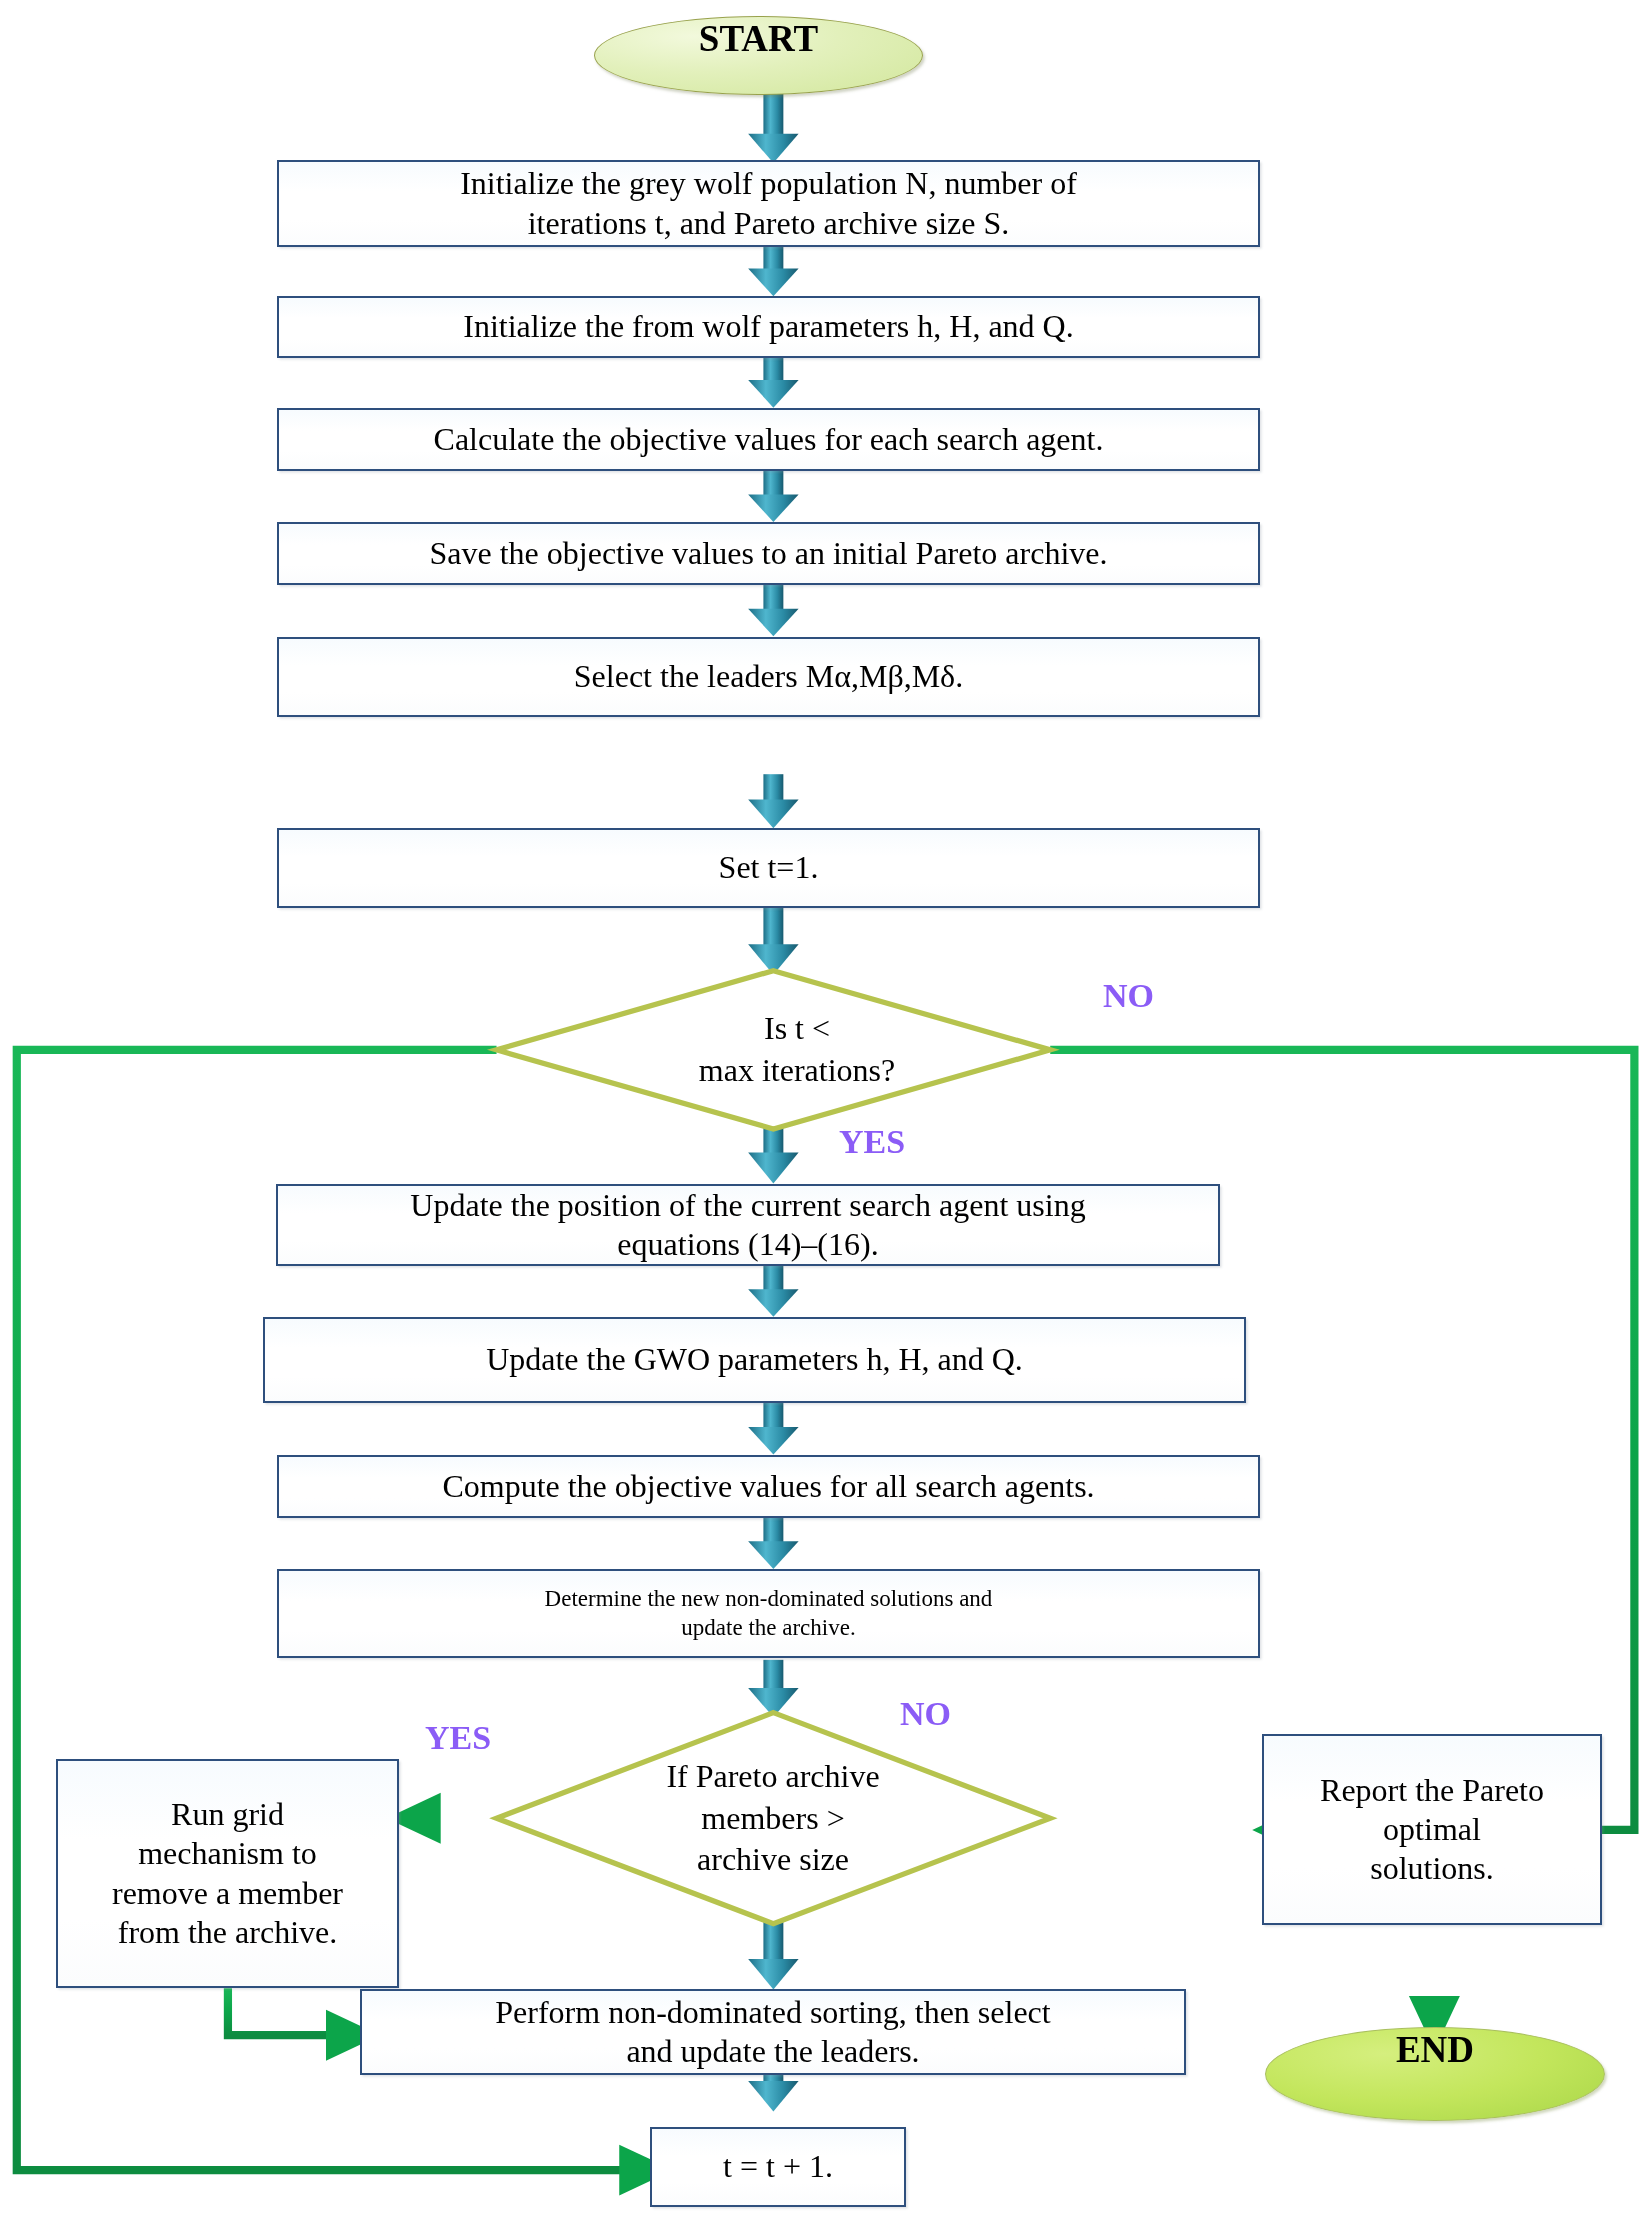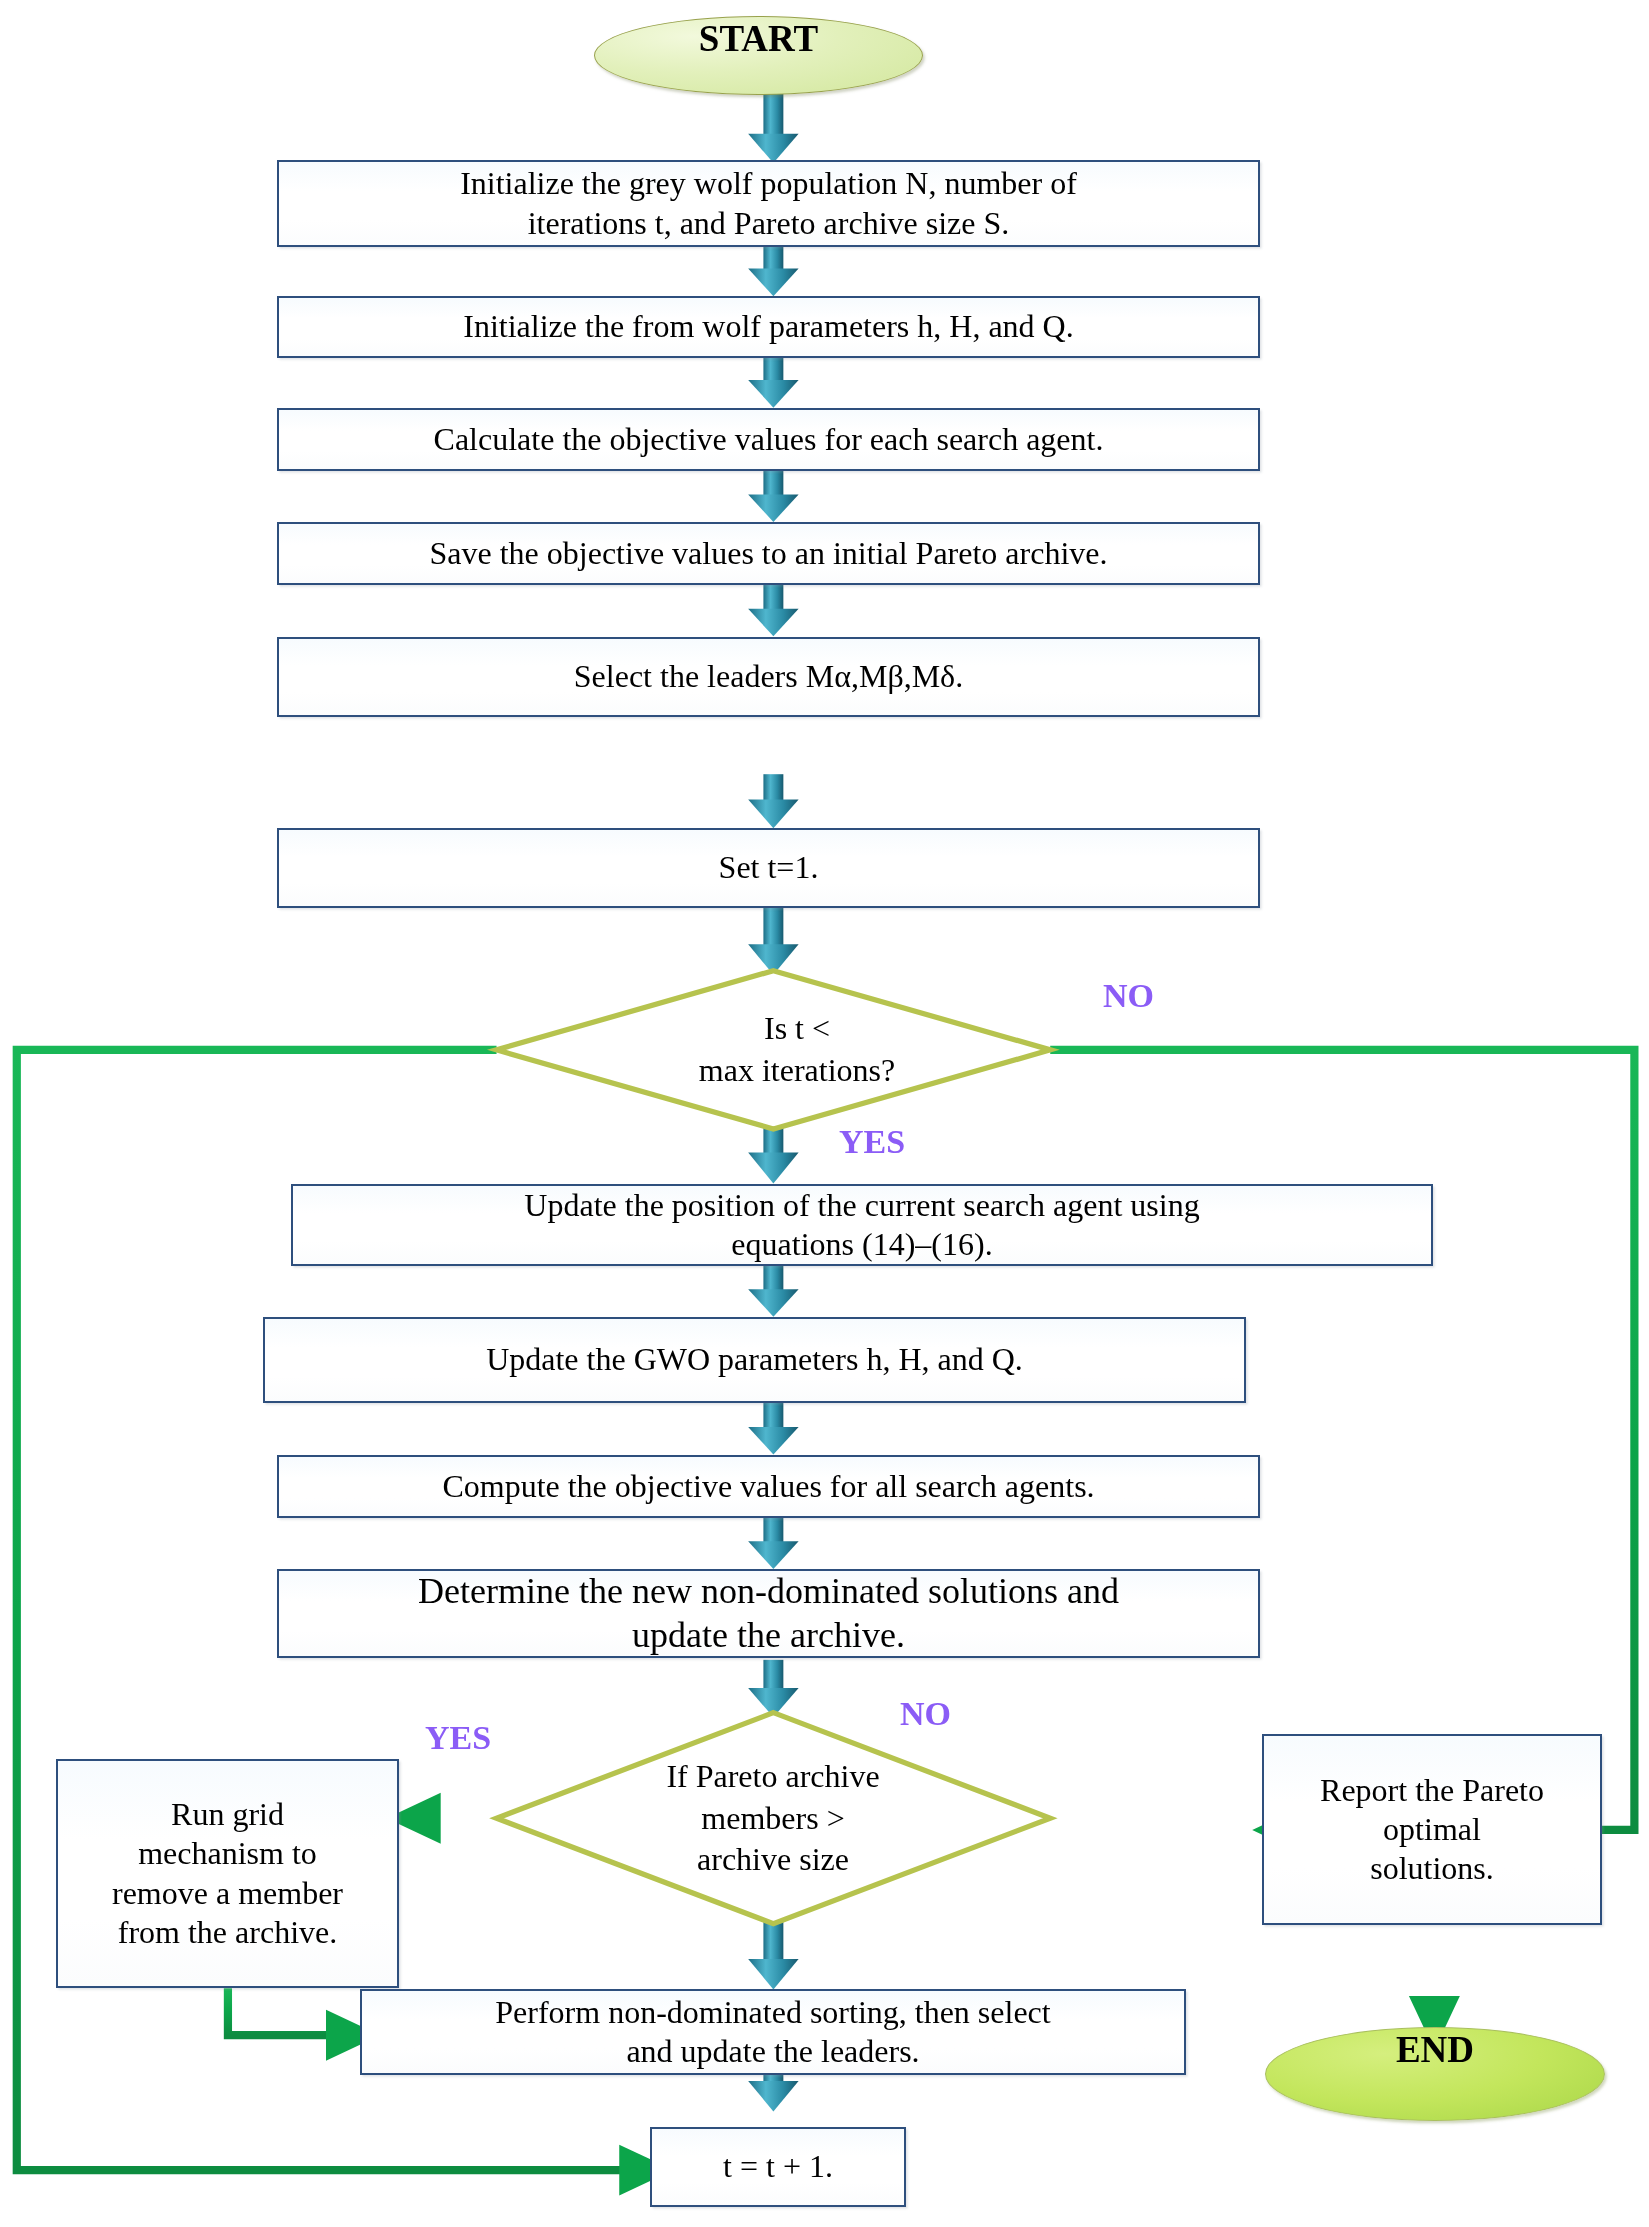--- a/index.html
+++ b/index.html
@@ -246,40 +246,40 @@
       <div>Select the leaders Mα,Mβ,Mδ.</div>
     </div>
   </div>
 
   <div class="proc" style="left:277px; top:828px; width:983px; height:80px; font-size:32px;">
     <div class="inner">
       <div>Set t=1.</div>
     </div>
   </div>
 
-  <div class="proc" style="left:291px; top:1184px; width:1142px; height:82px; font-size:32px;">
+  <div class="proc" style="left:276px; top:1184px; width:944px; height:82px; font-size:32px;">
     <div class="inner">
       <div>Update the position of the current search agent using</div>
       <div>equations (14)–(16).</div>
     </div>
   </div>
 
   <div class="proc" style="left:263px; top:1317px; width:983px; height:86px; font-size:32px;">
     <div class="inner">
       <div>Update the GWO parameters h, H, and Q.</div>
     </div>
   </div>
 
   <div class="proc" style="left:277px; top:1455px; width:983px; height:63px; font-size:32px;">
     <div class="inner">
       <div>Compute the objective values for all search agents.</div>
     </div>
   </div>
 
-  <div class="proc" style="left:277px; top:1569px; width:983px; height:89px; font-size:36px;">
+  <div class="proc" style="left:277px; top:1569px; width:983px; height:89px; font-size:23px;">
     <div class="inner">
       <div>Determine the new non-dominated solutions and</div>
       <div>update the archive.</div>
     </div>
   </div>
 
   <div class="proc" style="left:56px; top:1759px; width:343px; height:229px; font-size:32px;">
     <div class="inner">
       <div>Run grid</div>
       <div>mechanism to</div>

